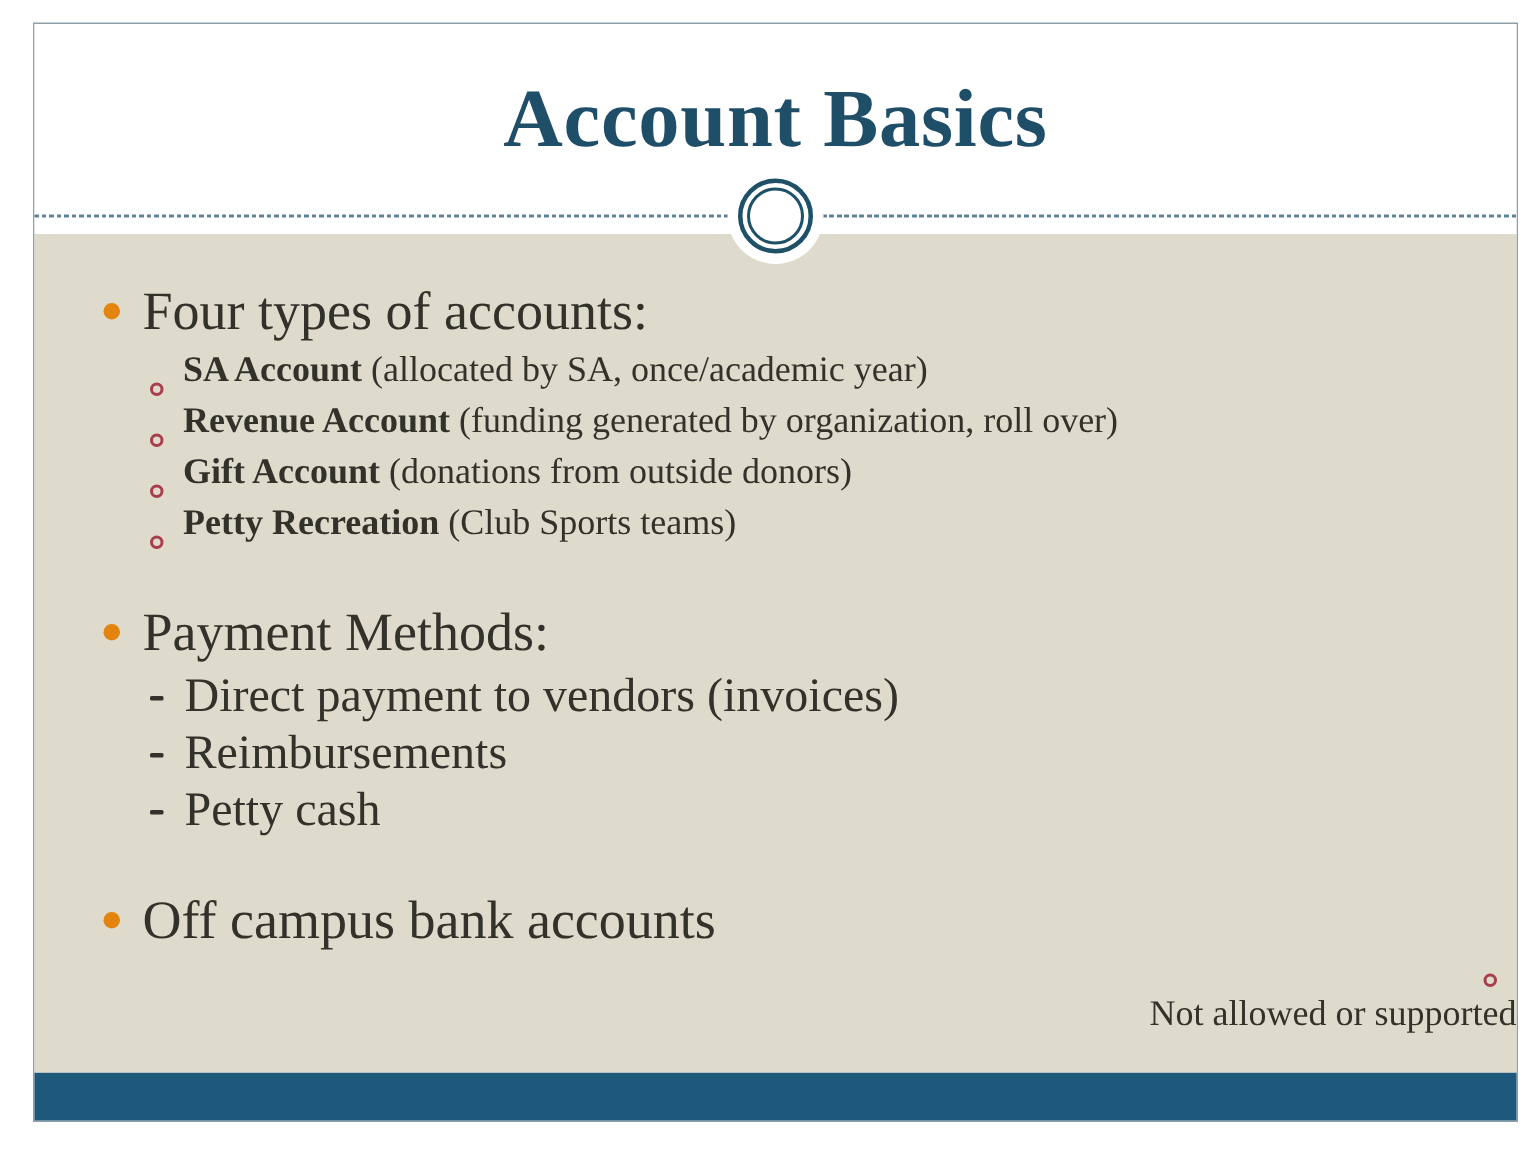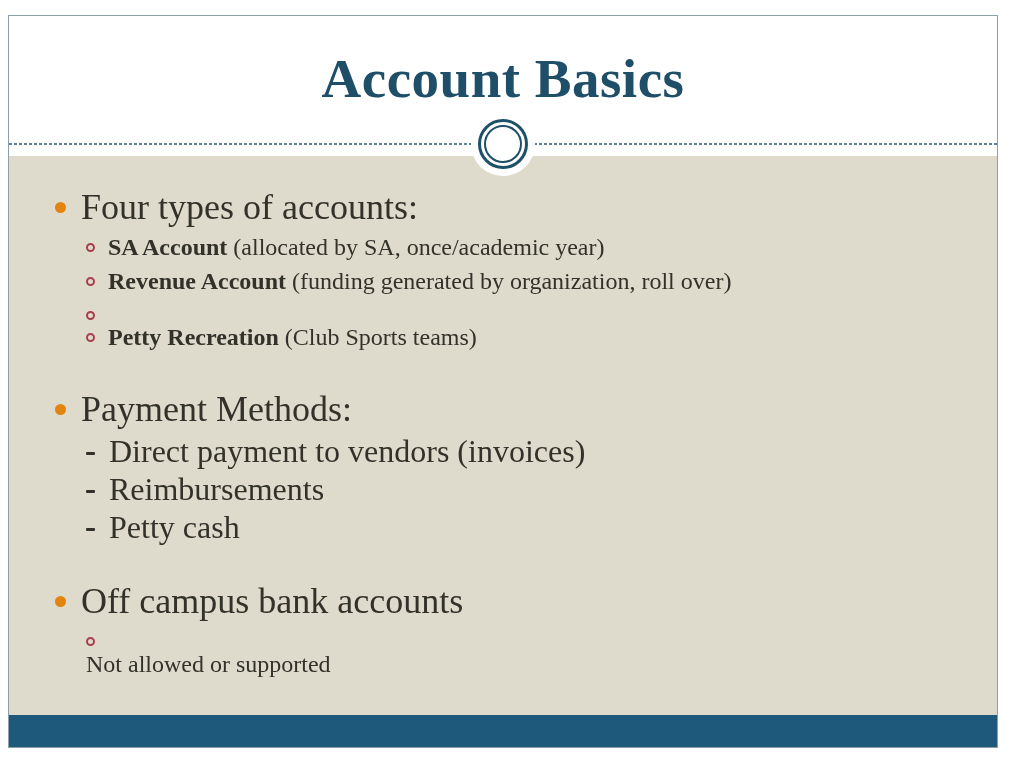--- a/index.html
+++ b/index.html
@@ -12,21 +12,21 @@
     --ornament:#1E5168;
     --dash-line:#5F8396;
     --frame-border:#8CA0AA;
   }
   *{margin:0;padding:0;box-sizing:border-box;}
   html,body{width:1024px;height:768px;background:#ffffff;overflow:hidden;
     font-family:"Liberation Serif","DejaVu Serif",serif;}
   .page{position:relative;width:1024px;height:768px;background:#ffffff;}
 
   .slide{
-    position:absolute;left:8px;top:15px;width:990px;height:733px;
+    position:absolute;left:22px;top:15px;width:990px;height:733px;
     border:1px solid var(--frame-border);
     background:#ffffff;
     display:flex;flex-direction:column;
   }
 
   
   .title-band{position:relative;height:140px;background:#ffffff;flex:0 0 auto;}
   .slide-title{
     padding-top:33px;text-align:center;
     font-size:55px;font-weight:bold;line-height:60px;
@@ -52,21 +52,21 @@
 
   
   .content{
     flex:1 1 auto;background:var(--content-bg);
     padding-top:34px;color:var(--body-text);position:relative;z-index:1;
   }
   .section + .section{margin-top:38px;}
 
   .row{display:flex;align-items:flex-start;}
   .row-l1{margin-left:46px;font-size:36px;line-height:34px;margin-bottom:6px;}
-  .row-l2{margin-left:77px;font-size:24px;line-height:34px;}
+  .row-l2{margin-left:77px;font-size:24px;line-height:34px;align-items:flex-end;}
   .row-dash{margin-left:77px;font-size:32px;line-height:38px;}
   .row-l2-last{line-height:36px;flex-direction:column;}
 
   .dot{
     flex:0 0 auto;width:11px;height:11px;border-radius:50%;
     background:var(--bullet-orange);margin-top:12px;margin-right:15px;
   }
   .ring{
     flex:0 0 auto;width:9px;height:9px;border-radius:50%;
     border:2.5px solid var(--bullet-ring-red);background:transparent;
@@ -107,20 +107,21 @@
         <div class="row row-l2">
           <span class="ring"></span>
           <span><span class="lead">SA Account</span><span> (allocated by SA, once/academic year)</span></span>
         </div>
         <div class="row row-l2">
           <span class="ring"></span>
           <span><span class="lead">Revenue Account</span><span> (funding generated by organization, roll over)</span></span>
         </div>
         <div class="row row-l2">
           <span class="ring"></span>
+          <span><span class="lead">Gift Account</span><span> (donations from outside donors)</span></span>
         </div>
         <div class="row row-l2">
           <span class="ring"></span>
           <span><span class="lead">Petty Recreation</span><span> (Club Sports teams)</span></span>
         </div>
       </div>
 
       <div class="section">
         <div class="row row-l1">
           <span class="dot"></span>

